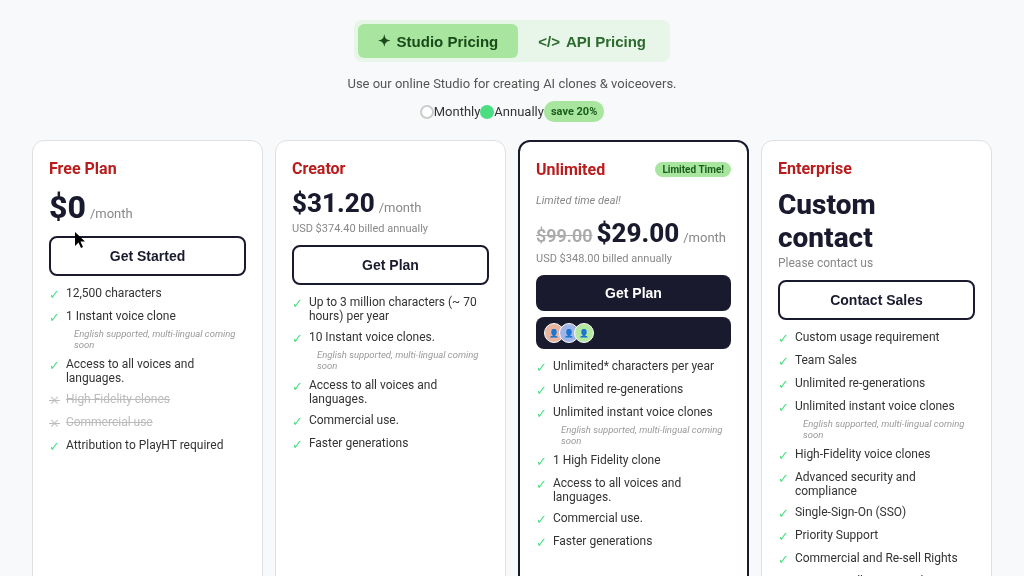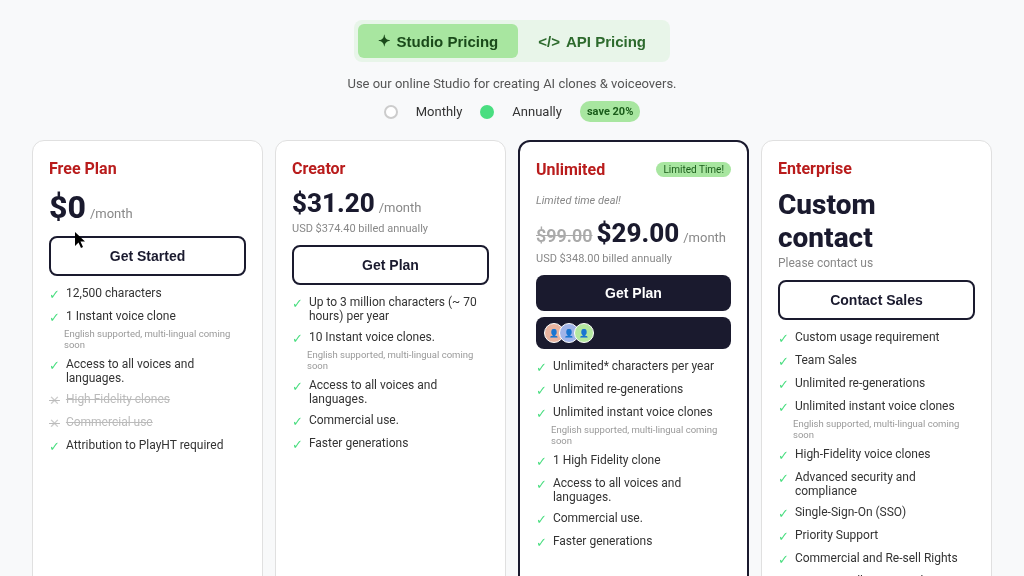--- a/index.html
+++ b/index.html
@@ -44,21 +44,21 @@
     .subtitle {
       font-size: 13px;
       color: #555;
       margin-bottom: 10px;
       text-align: center;
     }
 
     .billing-toggle {
       display: flex;
       align-items: center;
-      gap: 18px;
+      gap: 0;
       margin-bottom: 18px;
       font-size: 13px;
       color: #333;
     }
 
     .toggle-dot {
       width: 14px;
       height: 14px;
       border-radius: 50%;
       border: 2px solid #ccc;
@@ -112,21 +112,21 @@
     .plan-name {
       font-size: 16px;
       font-weight: 700;
       color: #b91c1c;
     }
 
     .limited-badge {
       background: #a8e6a0;
       color: #1a5c1a;
       font-size: 10px;
-      font-weight: 400;
+      font-weight: 700;
       padding: 2px 7px;
       border-radius: 10px;
     }
 
     .limited-deal {
       font-size: 11px;
       color: #888;
       font-style: italic;
       margin-bottom: -4px;
     }
@@ -262,21 +262,22 @@
       color: #ccc;
       font-size: 13px;
       flex-shrink: 0;
       margin-top: 1px;
     }
 
     .feature-note {
       font-size: 9.5px;
       color: #999;
       margin-top: -4px;
-      margin-left: 15px;
+      margin-left: 25px;
+      font-style: italic;
     }
 
     .cursor {
       position: fixed;
       left: 75px;
       top: 232px;
       width: 12px;
       height: 18px;
       pointer-events: none;
     }

